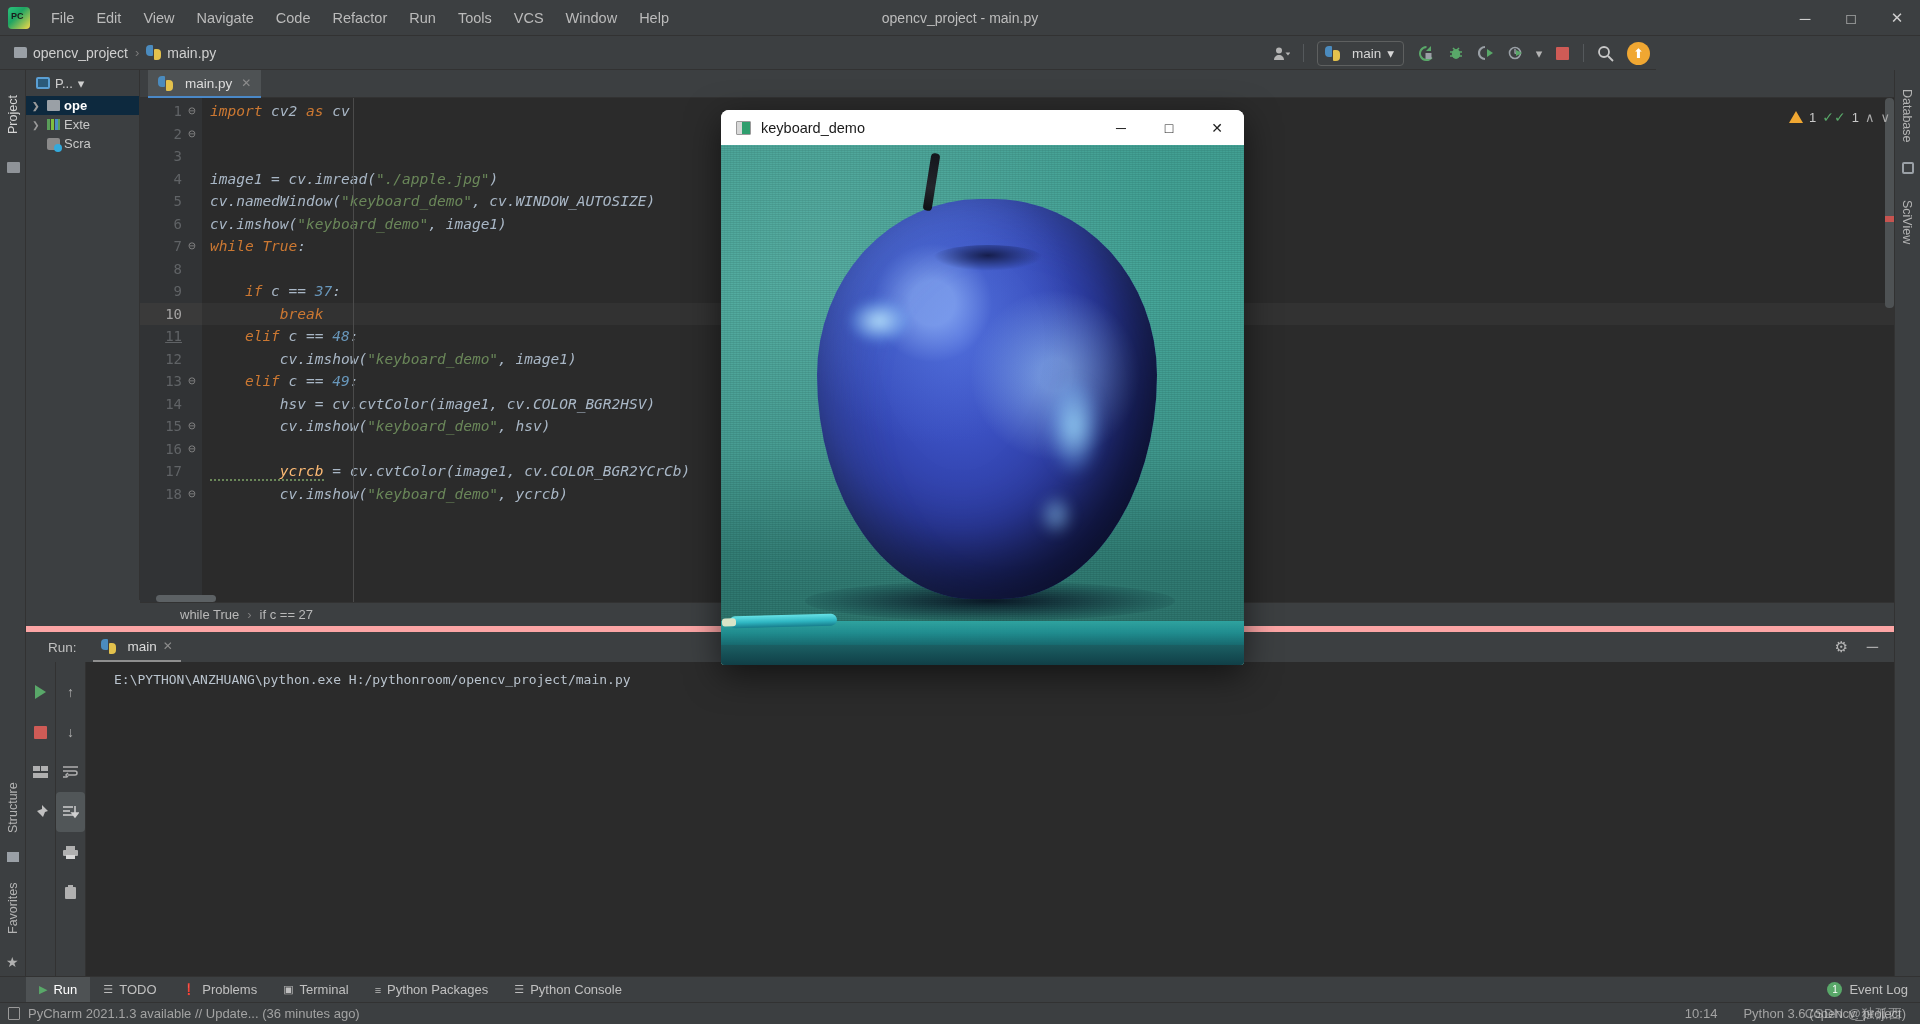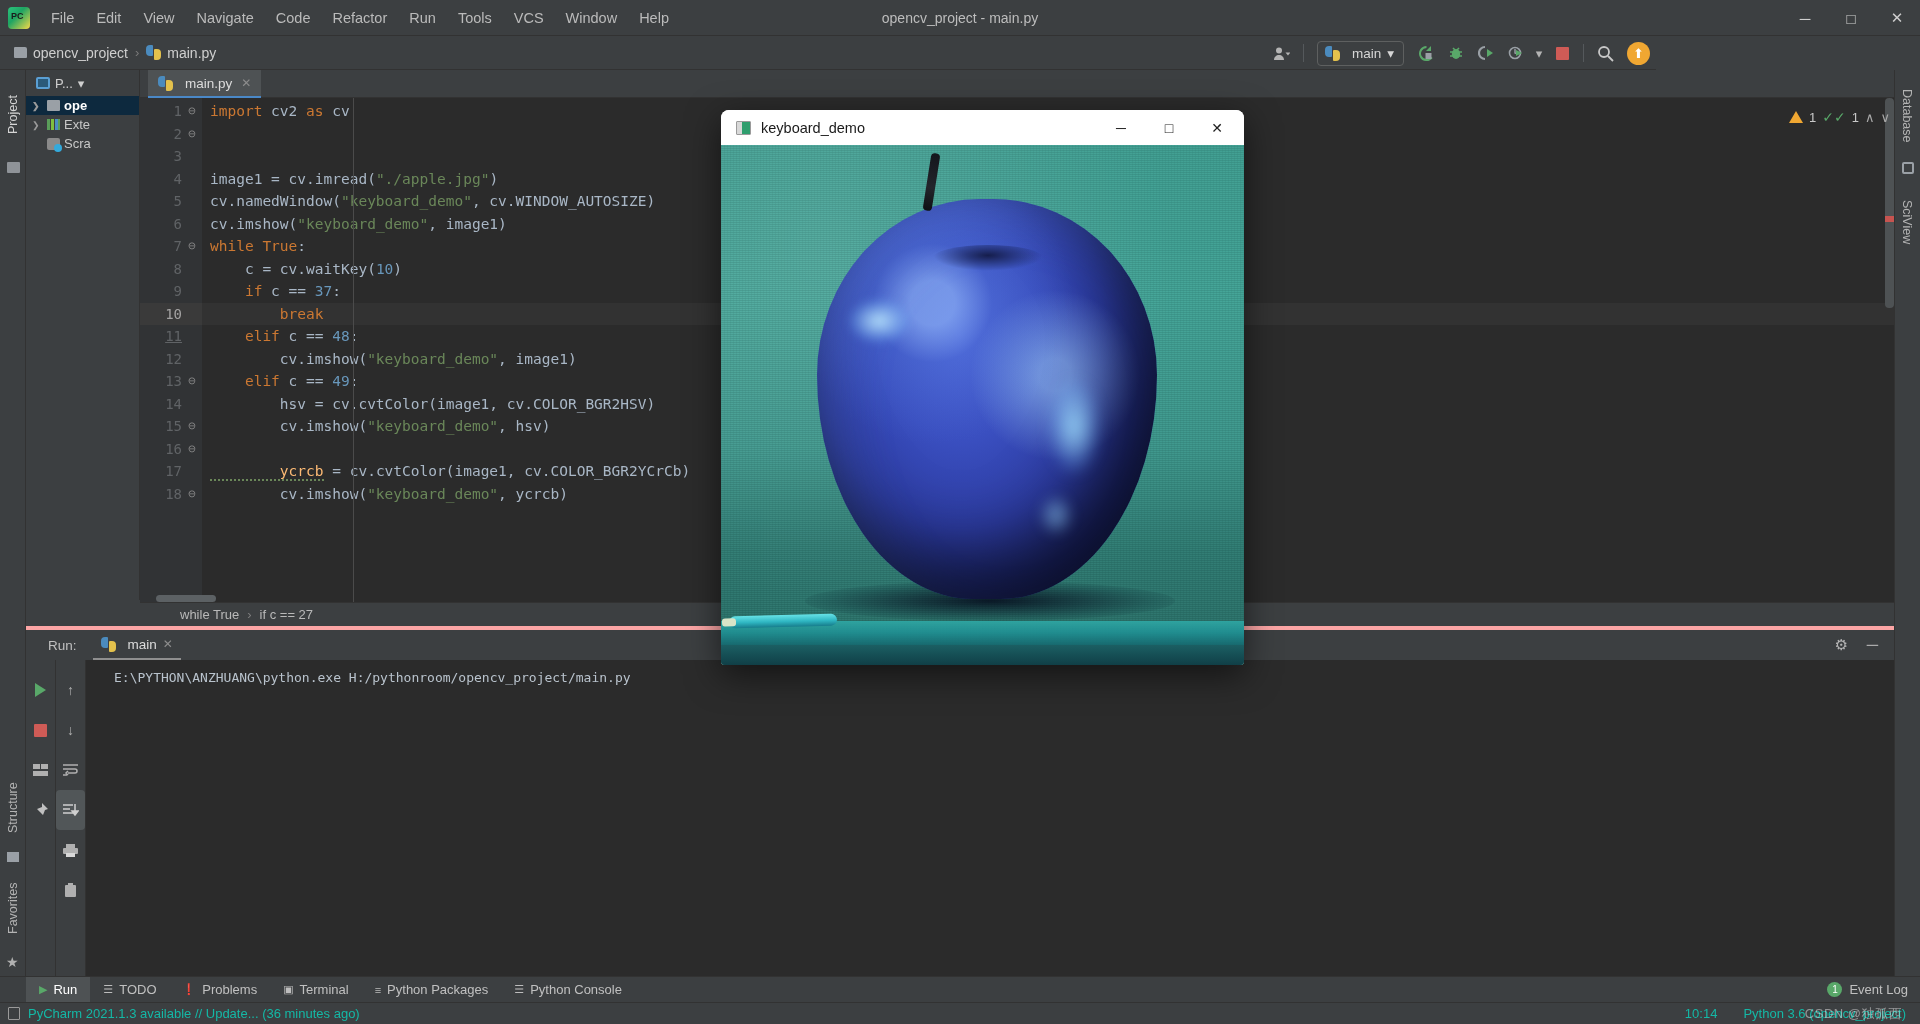--- a/index.html
+++ b/index.html
@@ -154,21 +154,21 @@
   .editor {
     position: absolute; left: 140px; top: 98px; right: 26px; height: 504px;
     background: #2b2b2b; overflow: hidden;
   }
   .gutter {
     position: absolute; left: 0; top: 0; width: 62px; height: 100%;
     background: #313335;
   }
   .code {
     position: absolute; left: 62px; top: 0; right: 0; height: 100%;
-    font-family: "DejaVu Sans Mono", monospace; font-size: 14.5px;
+    font-family: "DejaVu Sans Mono", monospace; font-size: 14.5px; font-style: italic;
   }
   .ln {
     position: absolute; width: 100%; height: 22.5px; line-height: 22.5px; white-space: pre;
   }
   .lnum {
     position: absolute; left: 0; width: 42px; text-align: right;
     font-family: "DejaVu Sans Mono", monospace; font-size: 14px;
     color: #606366; height: 22.5px; line-height: 22.5px;
   }
   .lnum.cur { color: #a4a3a3; }
@@ -199,21 +199,21 @@
   }
   .tri-warn { width:0;height:0;border-left:7px solid transparent;border-right:7px solid transparent;border-bottom:12px solid #f0a732; }
   .chk-ok { color: #59a869; font-size: 14px; }
   .scroll-mark { position:absolute; right:0; top:118px; width:9px; height:6px; background:#c75450; }
   .ed-vscroll { position:absolute; right:0; top:0; width:9px; height:210px; background:#4e5254; border-radius:4px; }
   .ed-hscroll { position:absolute; left:16px; bottom:0; width:60px; height:7px; background:#5c6164; border-radius:4px; }
 
   
   .runpanel {
     position: absolute; left: 26px; top: 626px; right: 26px; height: 354px;
-    background: #3c3f41; border-top: 4px solid #fca5a5;
+    background: #3c3f41; border-top: 6px solid #fca5a5;
   }
   .run-hdr { height: 30px; display: flex; align-items: center; padding-left: 22px; }
   .run-label { font-size: 13.5px; color: #c0c0c0; margin-right: 16px; }
   .run-tab {
     height: 30px; display: flex; align-items: center; gap: 6px; padding: 0 8px;
     font-size: 13.5px; color: #dcdcdc; border-bottom: 2px solid #8f8f8f;
   }
   .run-tab .x { color: #8d8d8d; font-size: 12px; }
   .run-gear { position: absolute; right: 46px; top: 6px; color: #b4b4b4; font-size: 15px; }
   .run-min  { position: absolute; right: 16px; top: 6px; color: #b4b4b4; font-size: 16px; }
@@ -242,21 +242,21 @@
   .bot-right { position: absolute; right: 12px; display: flex; align-items: center; gap: 7px; font-size: 13px; color: #c0c0c0; }
   .badge-1 {
     width: 15px; height: 15px; border-radius: 50%; background: #59a869;
     color: #fff; font-size: 10px; display: flex; align-items: center; justify-content: center;
   }
 
   
   .statusbar {
     position: absolute; left: 0; bottom: 0; width: 1920px; height: 22px;
     background: #3c3f41; display: flex; align-items: center;
-    border-top: 1px solid #323232; font-size: 13px; color: #14b8a6;
+    border-top: 1px solid #323232; font-size: 13px; color: #a3a3a3;
   }
   .status-left { display: flex; align-items: center; gap: 8px; padding-left: 8px; }
   .status-right { position: absolute; right: 14px; display: flex; align-items: center; gap: 26px; }
   .book-ic { width: 12px; height: 13px; border: 1px solid #9a9a9a; border-radius: 1px; }
 
   
   .cvwin {
     position: absolute; left: 721px; top: 110px; width: 523px; height: 555px;
     background: #ffffff; border-radius: 8px 8px 4px 4px;
     box-shadow: 0 10px 34px rgba(0,0,0,.55);
@@ -539,21 +539,20 @@
         <div class="fold" style="top: 339.5px;">⊖</div>
         <div class="fold" style="top: 384.5px;">⊖</div>
       </div>
     <div class="code" id="code-lines">
         <div class="ln" style="top: 2px; padding-left: 8px;"><span class="tok-kw">import</span><span class="tok-txt"> cv2 </span><span class="tok-kw">as</span><span class="tok-txt"> cv</span></div>
         <div class="ln" style="top: 47px; padding-left: 8px;"></div>
         <div class="ln" style="top: 69.5px; padding-left: 8px;"><span class="tok-txt">image1 = cv.imread(</span><span class="tok-str">"./apple.jpg"</span><span class="tok-txt">)</span></div>
         <div class="ln" style="top: 92px; padding-left: 8px;"><span class="tok-txt">cv.namedWindow(</span><span class="tok-str">"keyboard_demo"</span><span class="tok-txt">, cv.WINDOW_AUTOSIZE)</span></div>
         <div class="ln" style="top: 114.5px; padding-left: 8px;"><span class="tok-txt">cv.imshow(</span><span class="tok-str">"keyboard_demo"</span><span class="tok-txt">, image1)</span></div>
         <div class="ln" style="top: 137px; padding-left: 8px;"><span class="tok-kw">while True</span><span class="tok-txt">:</span></div>
-        <div class="ln" style="top: 159.5px; padding-left: 8px;"><span class="tok-txt">    c = cv.waitKey(</span><span class="tok-num">10</span><span class="tok-txt">)</span></div>
         <div class="ln" style="top: 182px; padding-left: 8px;"><span class="tok-kw">    if</span><span class="tok-txt"> c == </span><span class="tok-num">37</span><span class="tok-txt">:</span></div>
         <div class="caret-line-hl" style="top: 204.5px;"></div>
         <div class="ln" style="top: 204.5px; padding-left: 8px;"><span class="tok-kw">        break</span></div>
         <div class="ln" style="top: 227px; padding-left: 8px;"><span class="tok-kw">    elif</span><span class="tok-txt"> c == </span><span class="tok-num">48</span><span class="tok-txt">:</span></div>
         <div class="ln" style="top: 249.5px; padding-left: 8px;"><span class="tok-txt">        cv.imshow(</span><span class="tok-str">"keyboard_demo"</span><span class="tok-txt">, image1)</span></div>
         <div class="ln" style="top: 272px; padding-left: 8px;"><span class="tok-kw">    elif</span><span class="tok-txt"> c == </span><span class="tok-num">49</span><span class="tok-txt">:</span></div>
         <div class="ln" style="top: 294.5px; padding-left: 8px;"><span class="tok-txt">        hsv = cv.cvtColor(image1, cv.COLOR_BGR2HSV)</span></div>
         <div class="ln" style="top: 317px; padding-left: 8px;"><span class="tok-txt">        cv.imshow(</span><span class="tok-str">"keyboard_demo"</span><span class="tok-txt">, hsv)</span></div>
         <div class="ln" style="top: 362px; padding-left: 8px;"><span class="tok-err">        ycrcb</span><span class="tok-txt"> = cv.cvtColor(image1, cv.COLOR_BGR2YCrCb)</span></div>
         <div class="ln" style="top: 384.5px; padding-left: 8px;"><span class="tok-txt">        cv.imshow(</span><span class="tok-str">"keyboard_demo"</span><span class="tok-txt">, ycrcb)</span></div>

